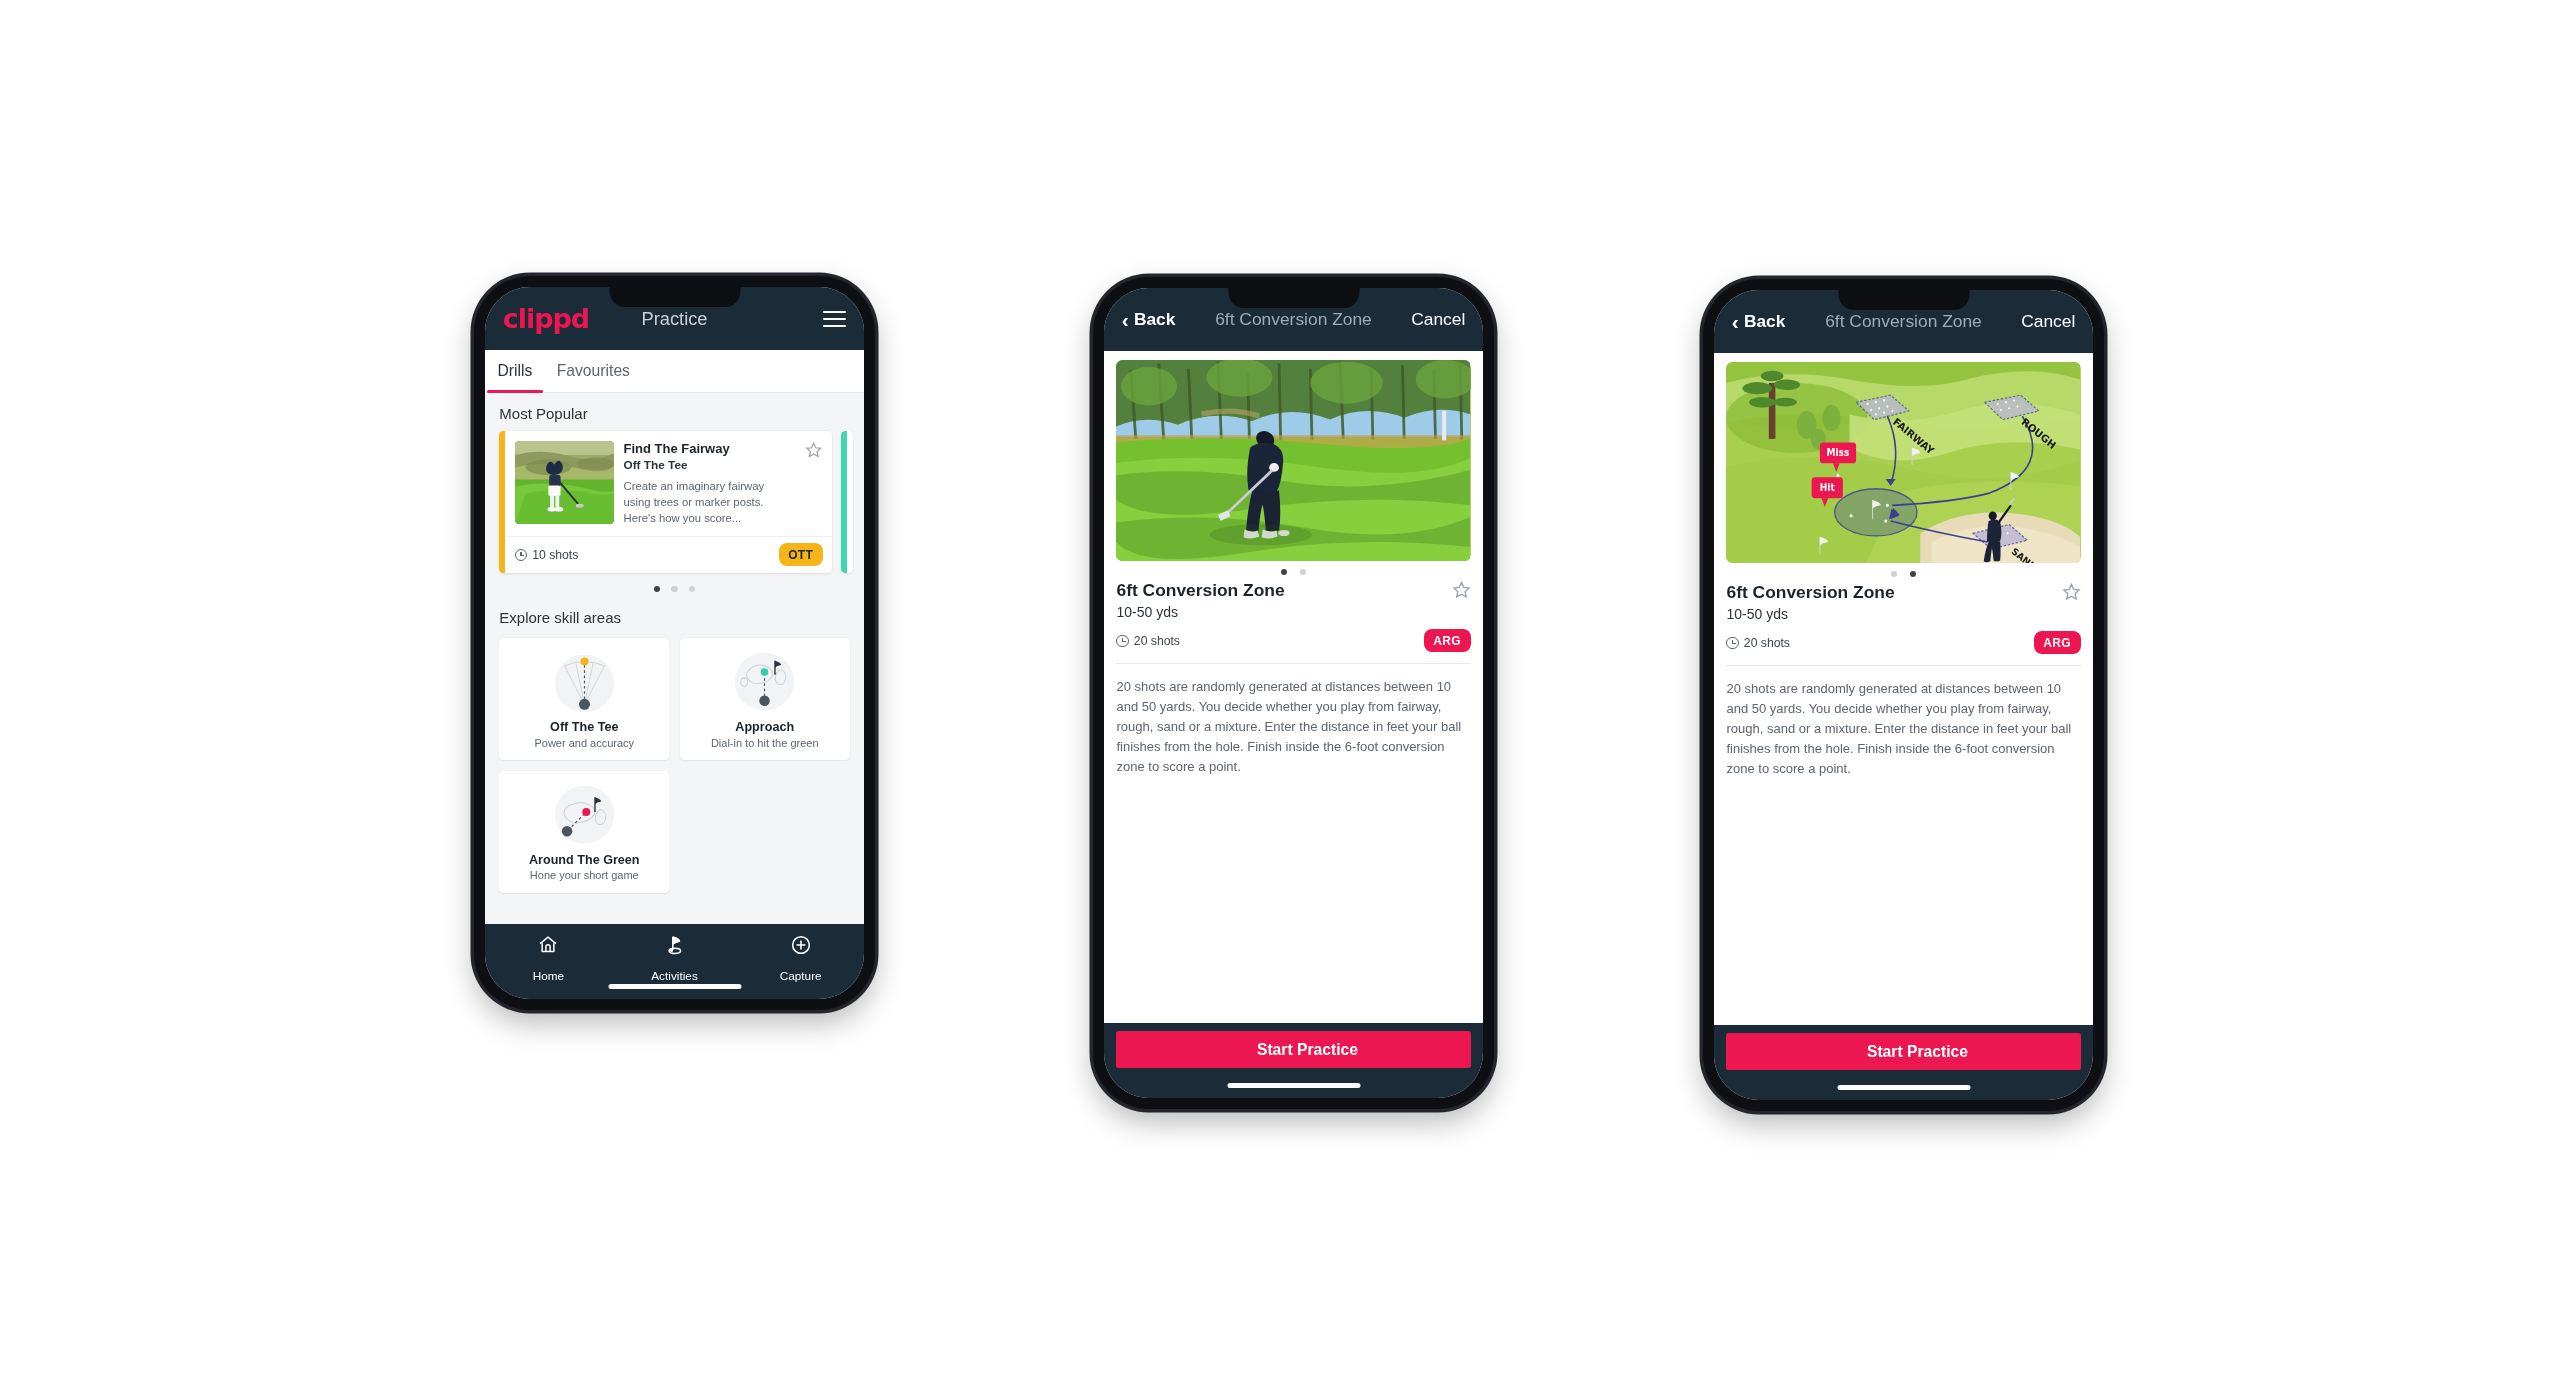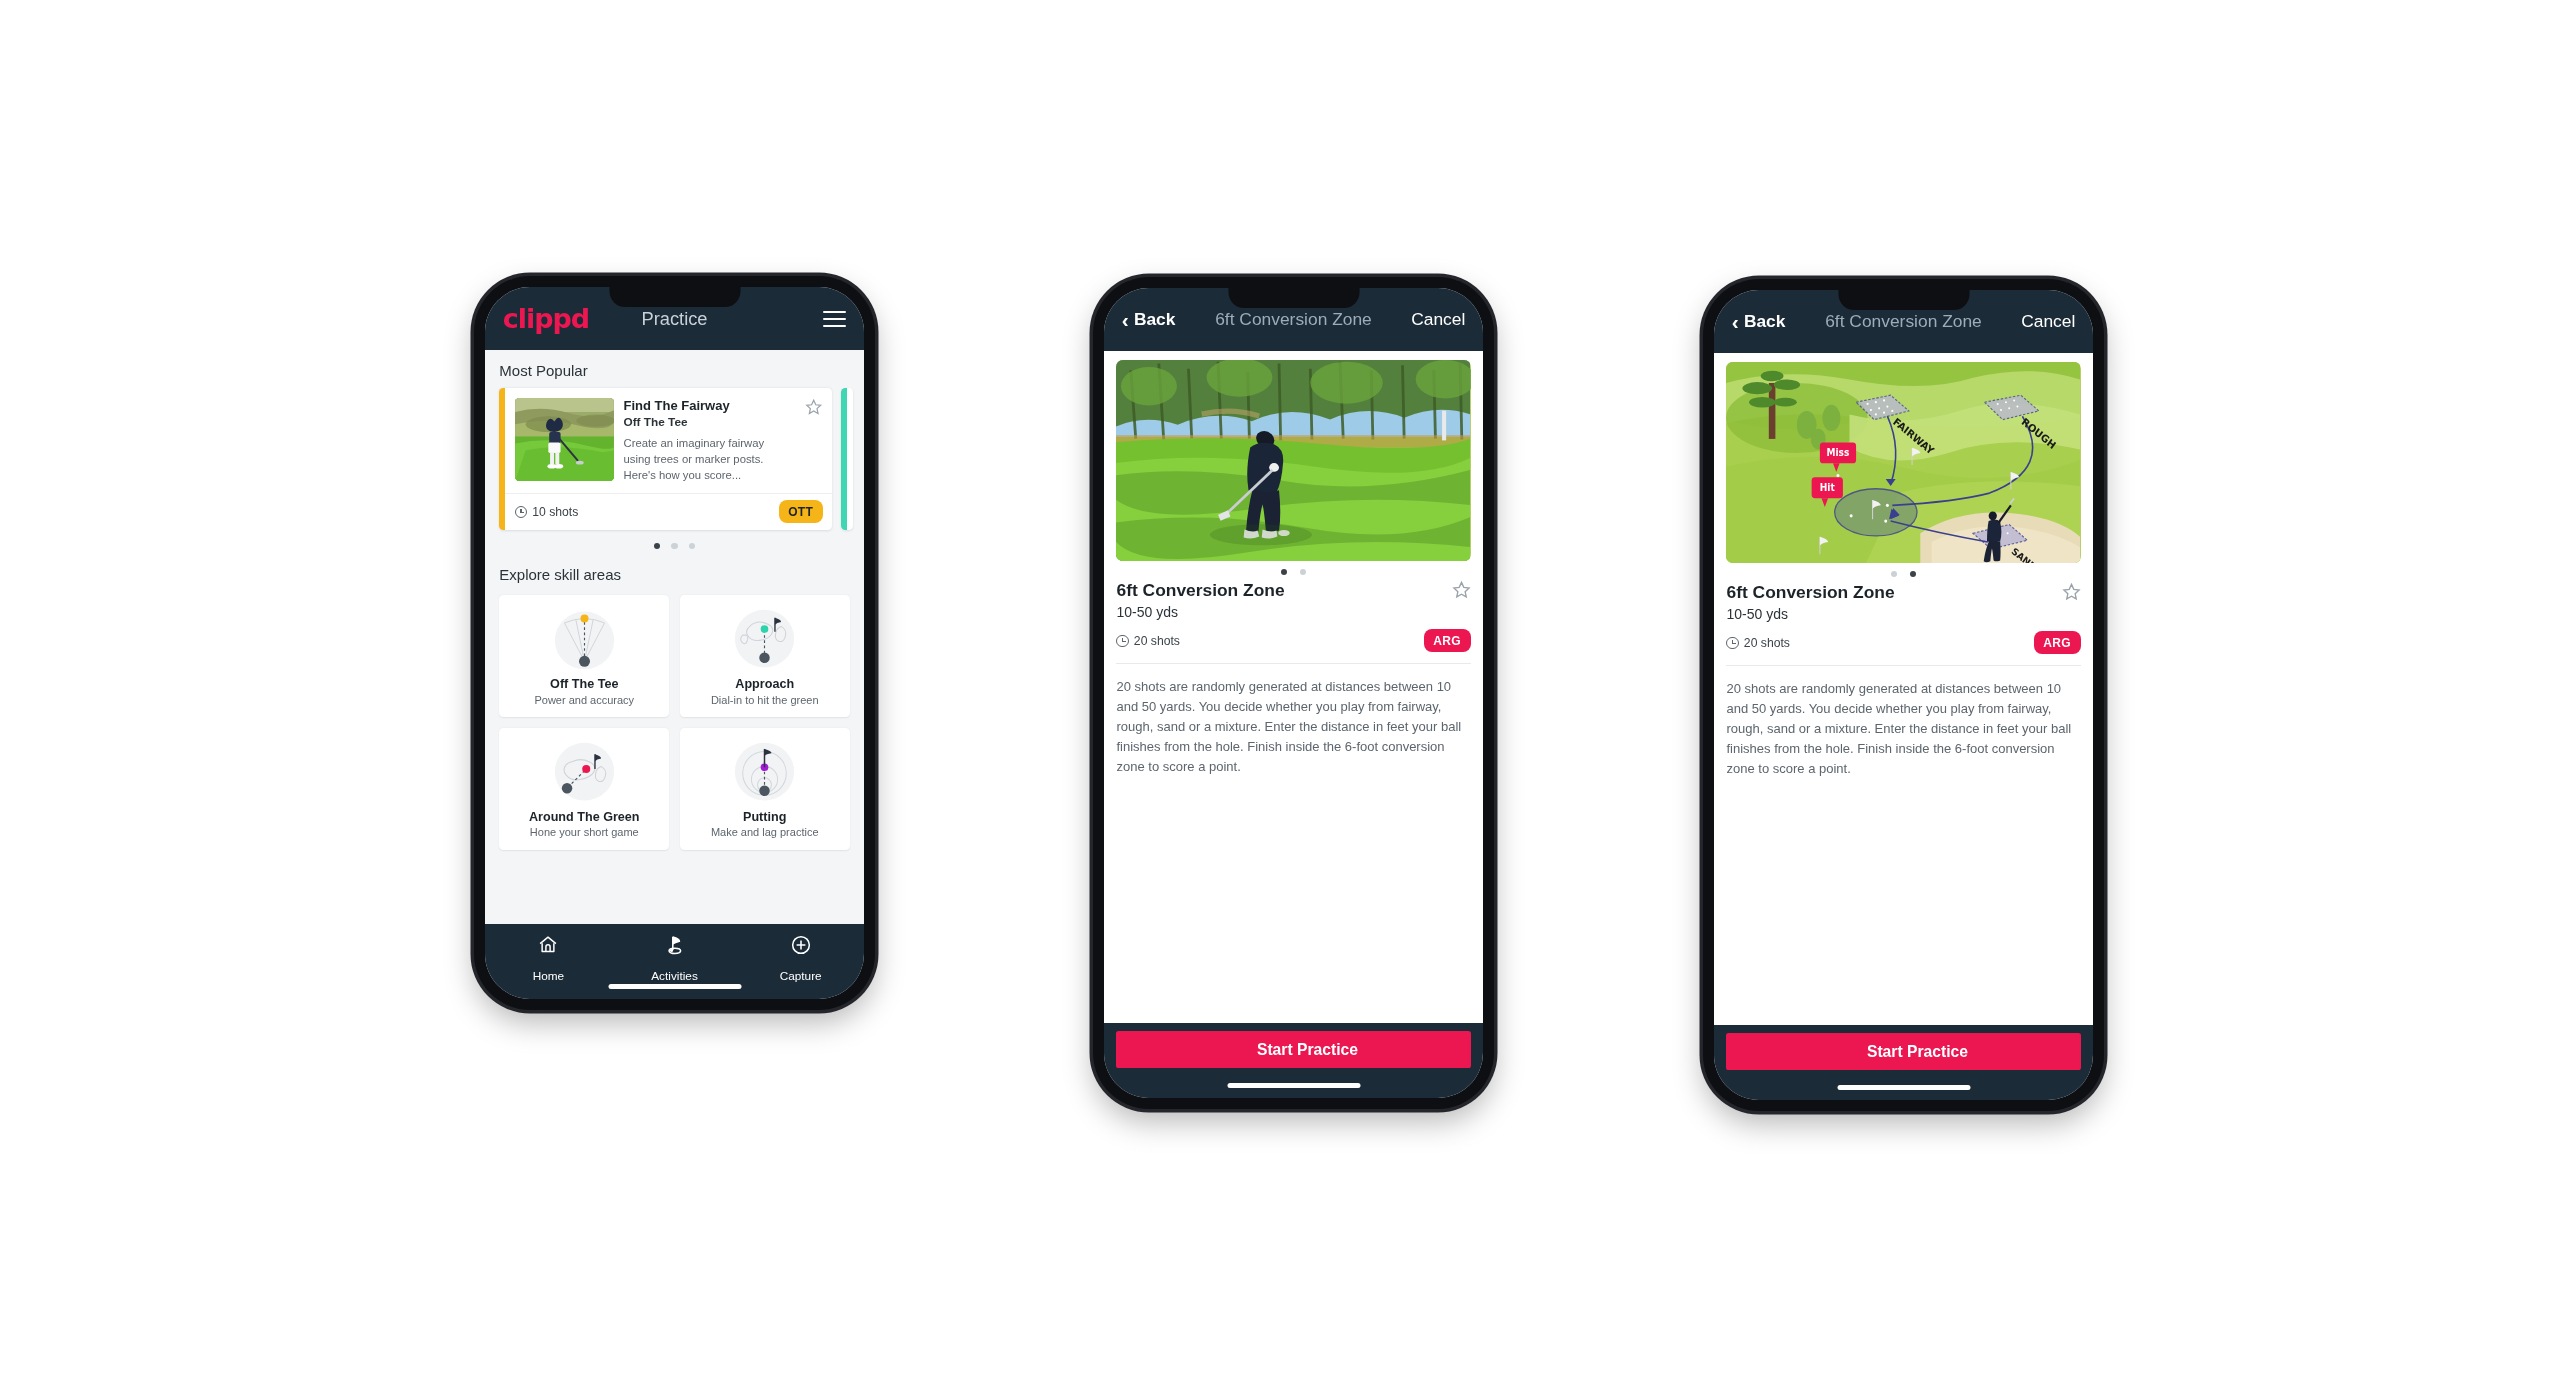--- a/index.html
+++ b/index.html
@@ -138,20 +138,24 @@
       <div class="navbar">
         <div class="logo">clippd</div>
         <div class="nav-title">Practice</div>
         <div class="hamburger">
           <span></span>
             <span></span>
             <span></span>
         </div>
       </div>
 
+      <div class="tabs">
+        <div class="tab active">Drills</div>
+        <div class="tab">Favourites</div>
+      </div>
 
       <div class="body1">
         <div class="sect-title">Most Popular</div>
 
         <div class="drill-row">
           <div class="drill-card">
             <div class="drill-top">
               <div class="thumb">
                 <svg width="99" height="83" viewBox="0 0 113 95">
                   <rect width="113" height="95" fill="#9aab6a"></rect>
@@ -248,37 +252,20 @@
                 <circle cx="45" cy="33" r="4.6" fill="#ec1651"></circle>
                 <circle cx="23" cy="55" r="6" fill="#4a5560"></circle>
                 <path d="M55 16 L55 33" stroke="#2b3340" stroke-width="1.6"></path>
                 <path d="M55 16 q7 2 7 5 q-5 1 -7 3Z" fill="#2b3340"></path>
               </svg>
             </div>
             <div class="sname">Around The Green</div>
             <div class="sdesc">Hone your short game</div>
           </div>
 
-          <div class="skill">
-            <div class="skill-ico">
-              <svg width="75" height="65" viewBox="0 0 86 74">
-                <ellipse cx="43" cy="36" rx="34" ry="33" fill="#f2f3f4"></ellipse>
-                <circle cx="43" cy="38" r="25" fill="none" stroke="#d3d8dd" stroke-width="1.2"></circle>
-                <circle cx="43" cy="45" r="15" fill="none" stroke="#d3d8dd" stroke-width="1.2"></circle>
-                <circle cx="43" cy="51" r="8" fill="none" stroke="#d3d8dd" stroke-width="1.2"></circle>
-                <path d="M43 24 L43 58" stroke="#4a5560" stroke-width="1.3" stroke-dasharray="3 3"></path>
-                <circle cx="43" cy="31" r="4.4" fill="#a21cd6"></circle>
-                <circle cx="43" cy="58" r="6" fill="#4a5560"></circle>
-                <path d="M43 10 L43 31" stroke="#2b3340" stroke-width="1.7"></path>
-                <path d="M43 10 q8 2 8 5 q-6 1 -8 3Z" fill="#2b3340"></path>
-              </svg>
-            </div>
-            <div class="sname">Putting</div>
-            <div class="sdesc">Make and lag practice</div>
-          </div>
         </div>
       </div>
 
       <div class="tabbar">
         <div class="tbitem">
           <div class="tbico">
             <svg width="22" height="21" viewBox="0 0 24 24" fill="none" stroke="#fff" stroke-width="1.7" stroke-linejoin="round">
               <path d="M3 11 L12 3.6 L21 11"></path>
                 <path d="M5.3 10.6 V20 h13.4 V10.6"></path>
               <path d="M9.6 20 v-5.2 a2.4 2.4 0 0 1 4.8 0 V20"></path>

